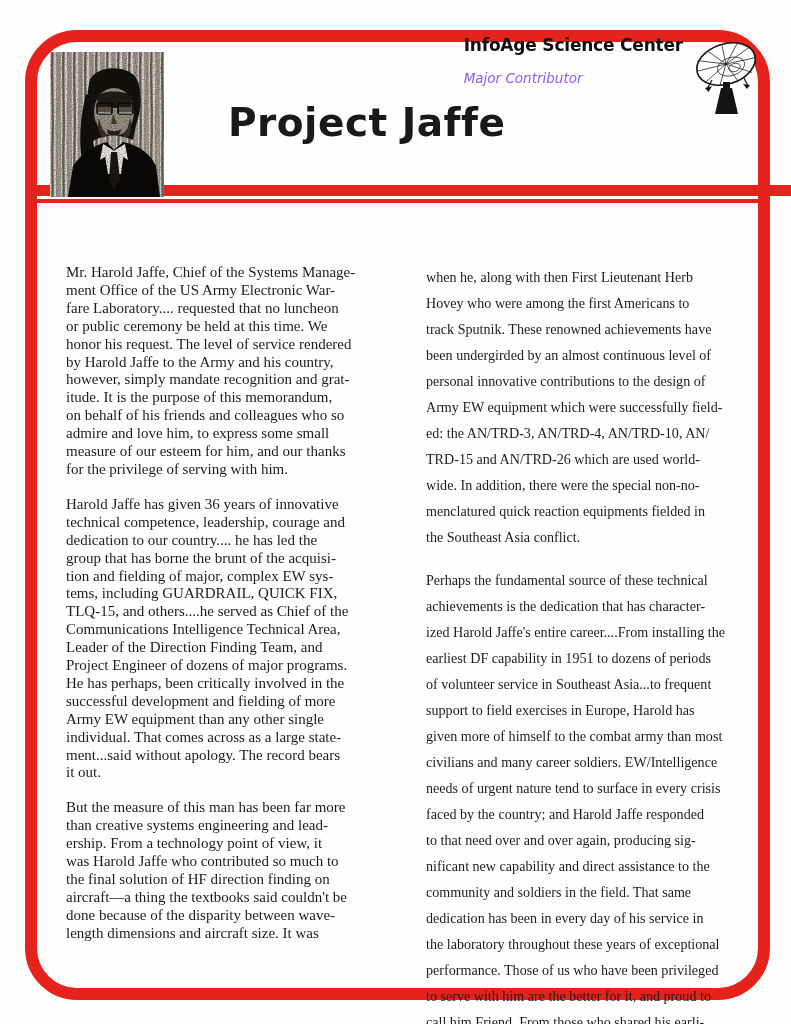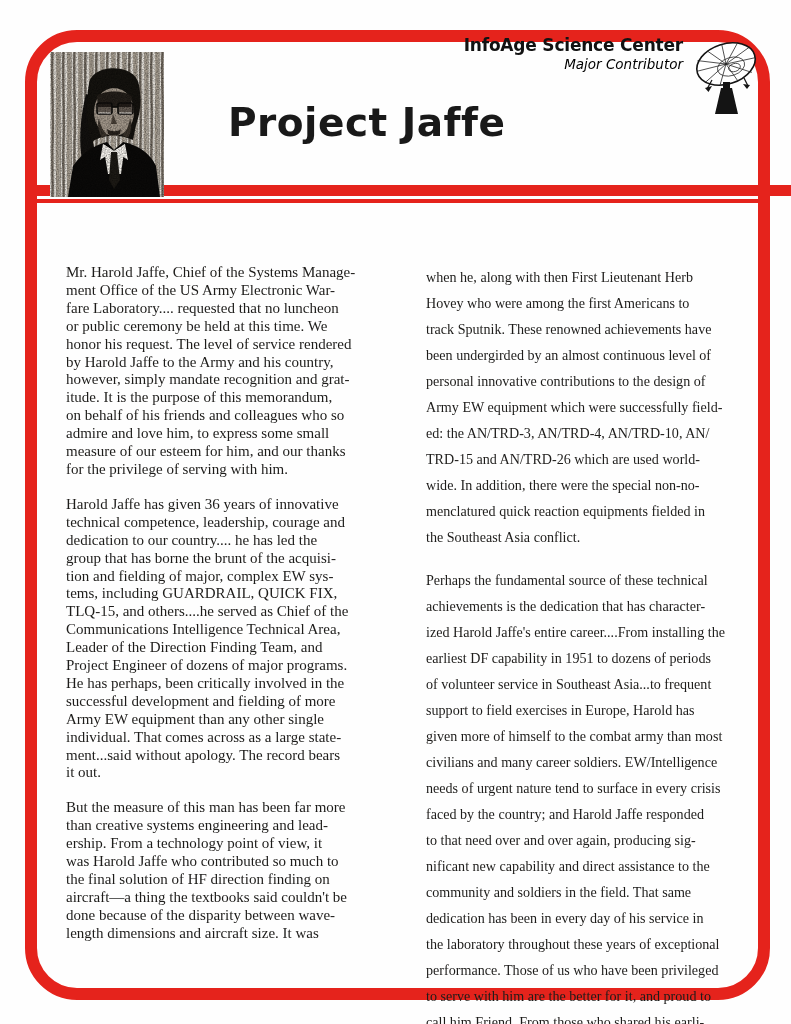--- a/index.html
+++ b/index.html
@@ -28,25 +28,25 @@
     position:absolute; left:50px; top:52px; width:114px; height:145px; z-index:3;
   }
   
   .page-title {
     position:absolute; left:228px; top:100px; z-index:4;
     font-family:"DejaVu Sans", sans-serif; font-weight:600;
     font-size:39px; letter-spacing:0.5px; color:#191919;
   }
   
   .logo-text {
-    position:absolute; right:108px; top:35px; text-align:right; z-index:4;
+    position:absolute; right:108px; top:35px; text-align:left; z-index:4;
     font-family:"DejaVu Sans", sans-serif;
   }
   .logo-name { font-weight:700; font-size:17px; color:#121212; letter-spacing:-0.2px; }
-  .logo-tagline { font-style:italic; font-weight:500; font-size:13.5px; color:#000000; margin-top:1px; }
+  .logo-tagline { font-style:italic; font-weight:500; font-size:13.5px; color:#8b5cf6; margin-top:15px; }
   .telescope {
     position:absolute; left:686px; top:36px; width:76px; height:86px; z-index:4;
   }
   
   .columns {
     position:absolute; left:66px; top:228px; z-index:4;
     display:flex; gap:28px;margin-top:36px;
   }
   .col { box-sizing:border-box; }
   .col-1 { width:332px; font-size:15px;   line-height:17.9px; }

